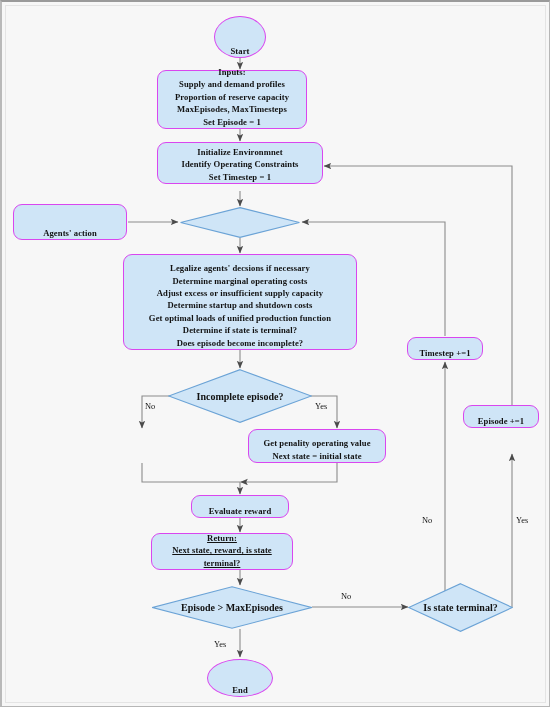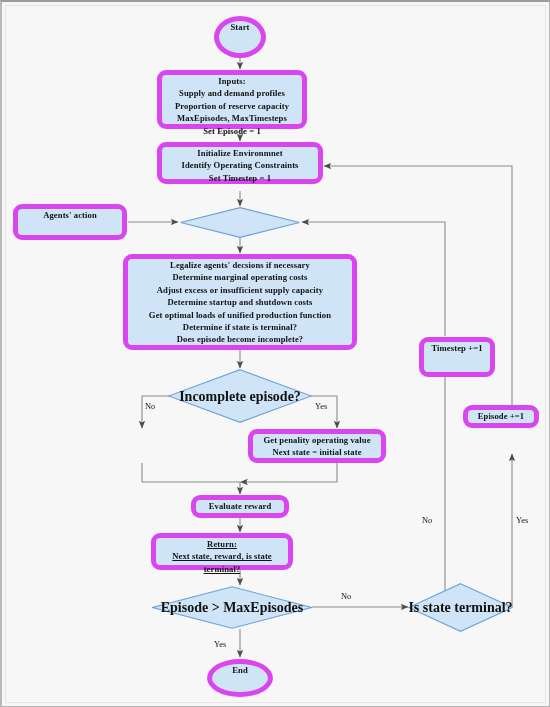--- a/index.html
+++ b/index.html
@@ -29,24 +29,24 @@
   svg.edges {
     position: absolute;
     left: 0; top: 0;
     width: 550px;
     height: 707px;
   }
   .node {
     position: absolute;
     box-sizing: border-box;
     background: #cfe5f7;
-    border: 5px solid #d946ef;
+    border: 1px solid #d946ef;
     color: #111111;
     display: flex;
-    align-items: flex-start;
+    align-items: flex-end;
     justify-content: center;
     text-align: center;
     font-size: 8.6px;
     line-height: 12.4px;
     font-weight: bold;
     letter-spacing: 0.1px;
   }
   .node.proc { border-radius: 9px; }
   .node.term { border-radius: 50%; }
   .node .lines { white-space: pre-line; padding: 0 4px; }
@@ -56,21 +56,21 @@
     align-items: center;
     justify-content: center;
   }
   .diamond .dshape {
     position: absolute;
     left: 0; top: 0; width: 100%; height: 100%;
   }
   .diamond .dtext {
     position: relative;
     z-index: 2;
-    font-size: 14px;
+    font-size: 10px;
     font-weight: bold;
     color: #111111;
     line-height: 11px;
   }
   .edge-label {
     position: absolute;
     font-size: 8.4px;
     font-weight: normal;
     color: #111111;
     white-space: nowrap;
@@ -204,21 +204,21 @@
   <div class="diamond" style="left:406px; top:581px; width:105px; height:49px;">
     <svg class="dshape" viewBox="0 0 105 49" preserveAspectRatio="none">
       <polygon points="52.5,0.7 104.3,24.5 52.5,48.3 0.7,24.5" fill="#cfe5f7" stroke="#6ba3d6" stroke-width="1.1"></polygon>
     </svg>
     <span class="dtext">Is state terminal?</span>
   </div>
 
   <span class="edge-label" style="left:420px; top:514px;">No</span>
   <span class="edge-label" style="left:514px; top:514px;">Yes</span>
 
-  <div class="node proc" style="left:405px; top:335px; width:76px; height:40px;margin-left:12px;">
+  <div class="node proc" style="left:405px; top:335px; width:76px; height:23px;">
     <span class="lines">Timestep +=1</span>
   </div>
 
   <div class="node proc" style="left:461px; top:403px; width:76px; height:23px;">
     <span class="lines">Episode +=1</span>
   </div>
 
   <div class="node term" style="left:205px; top:657px; width:66px; height:38px;">
     <span class="lines">End</span>
   </div>

